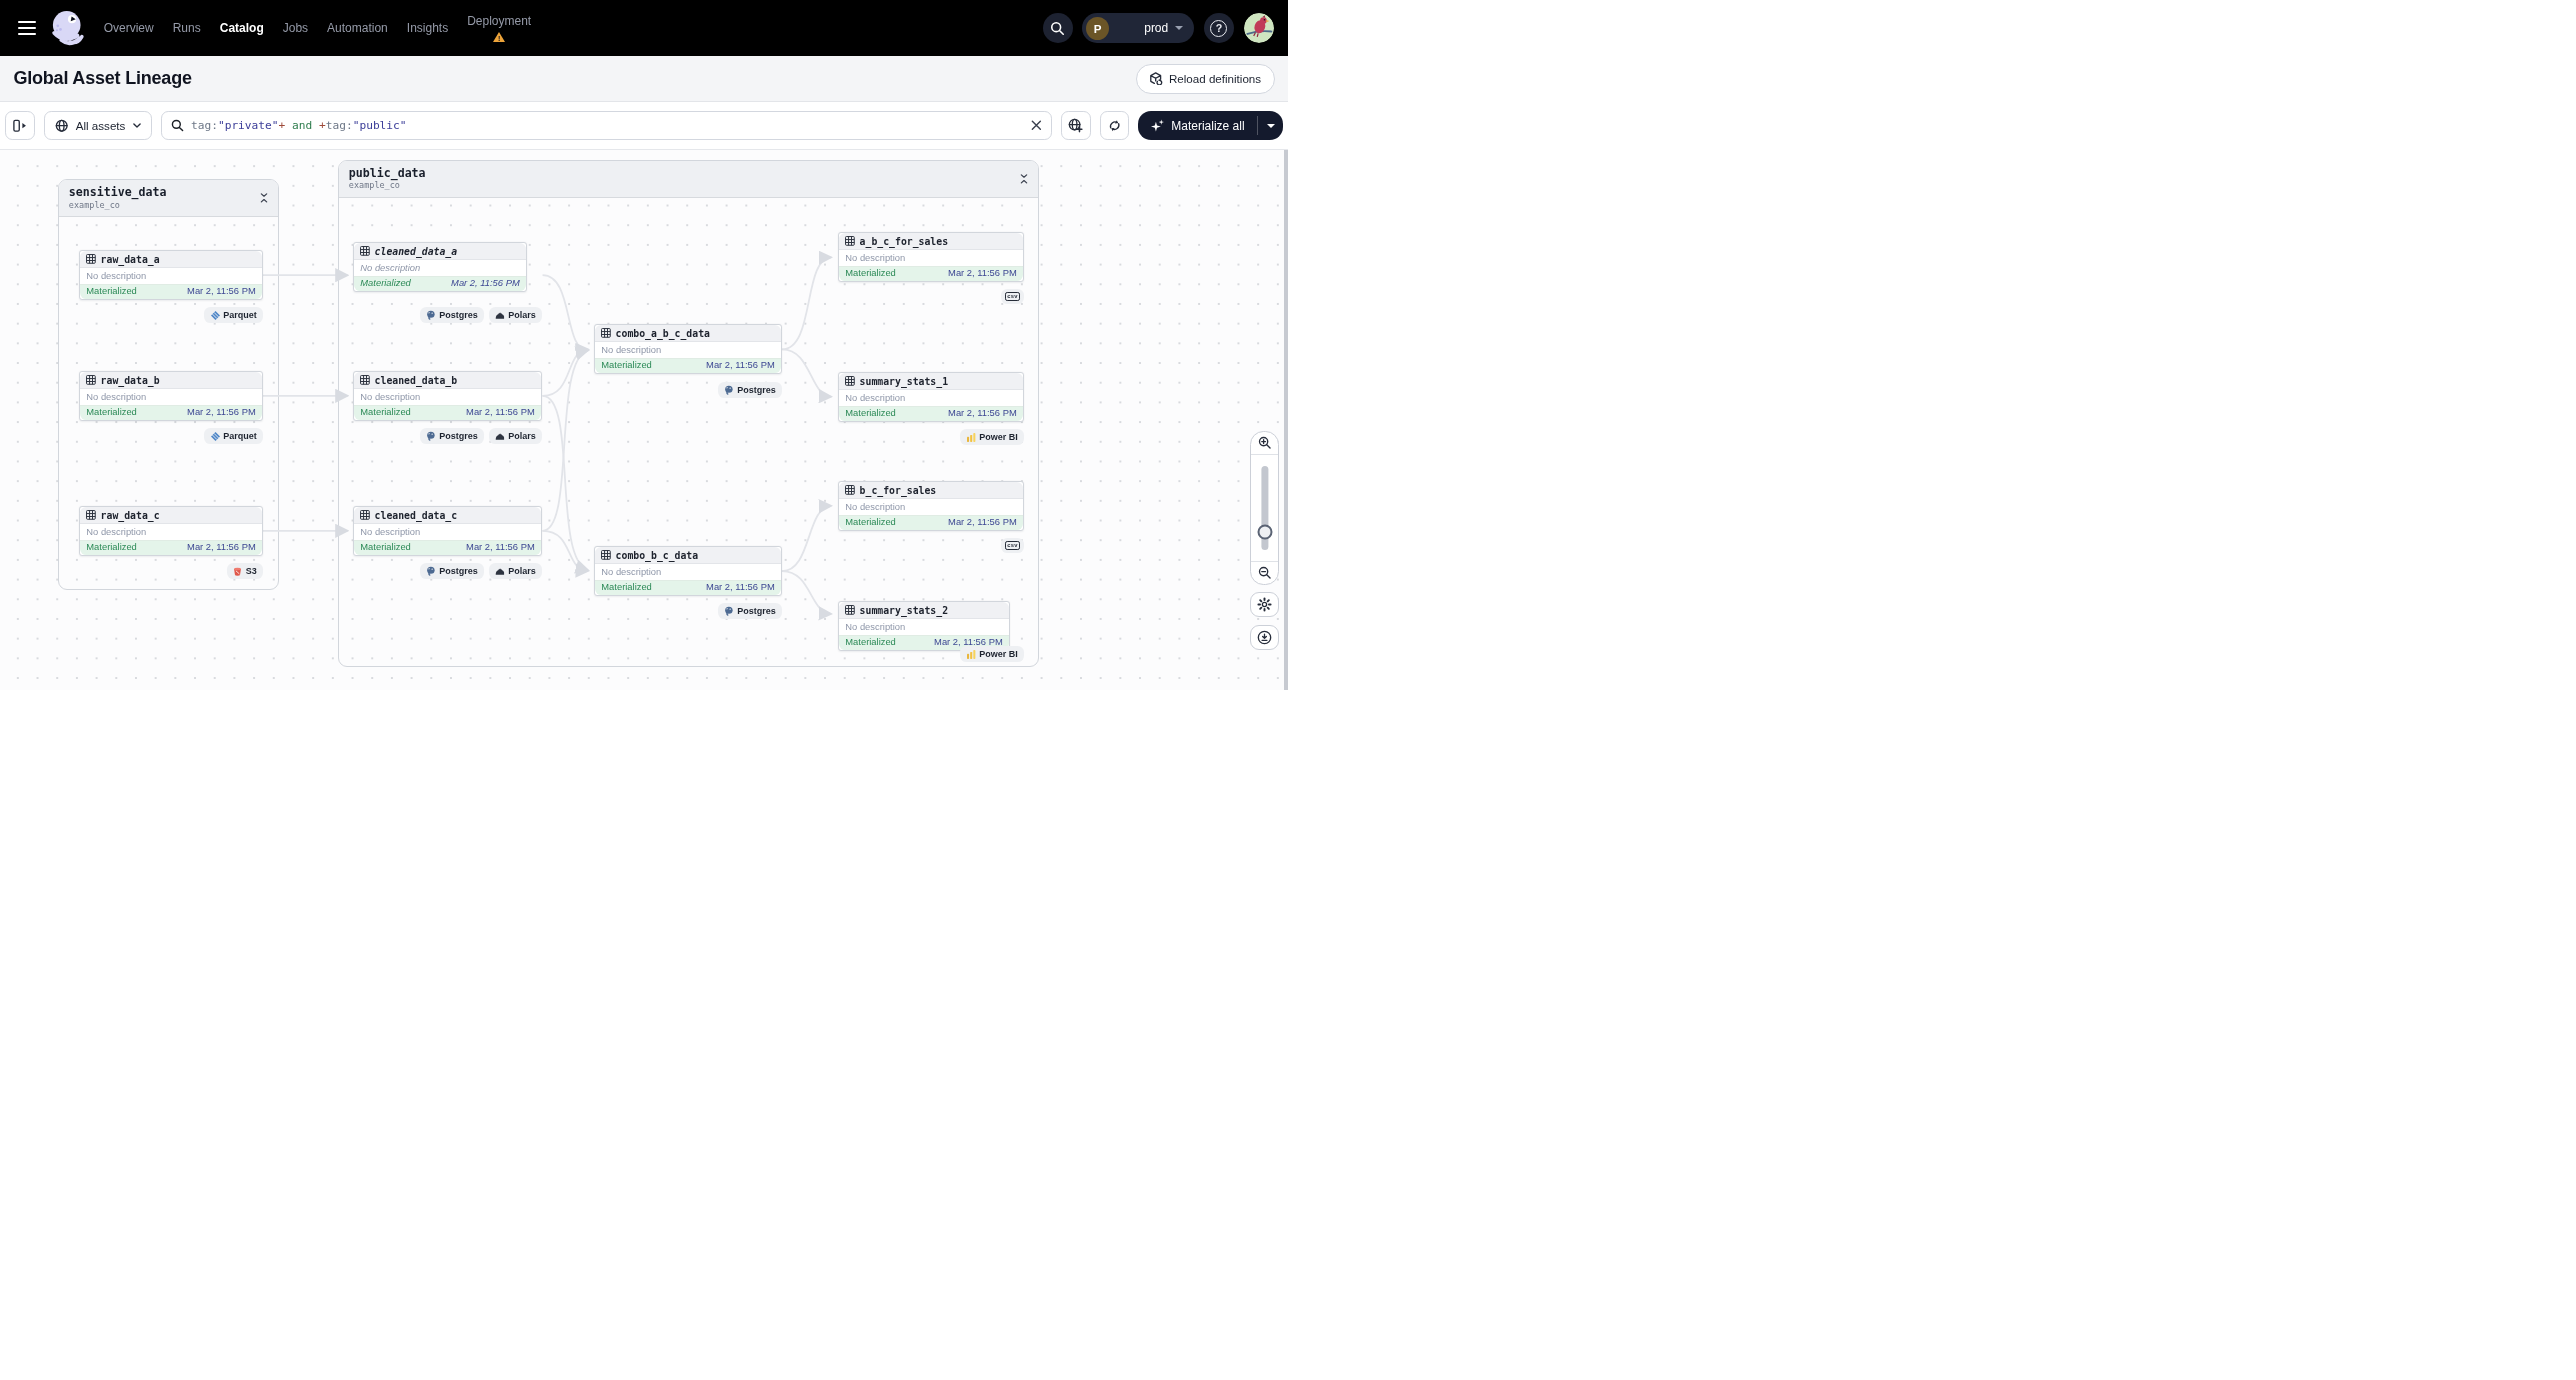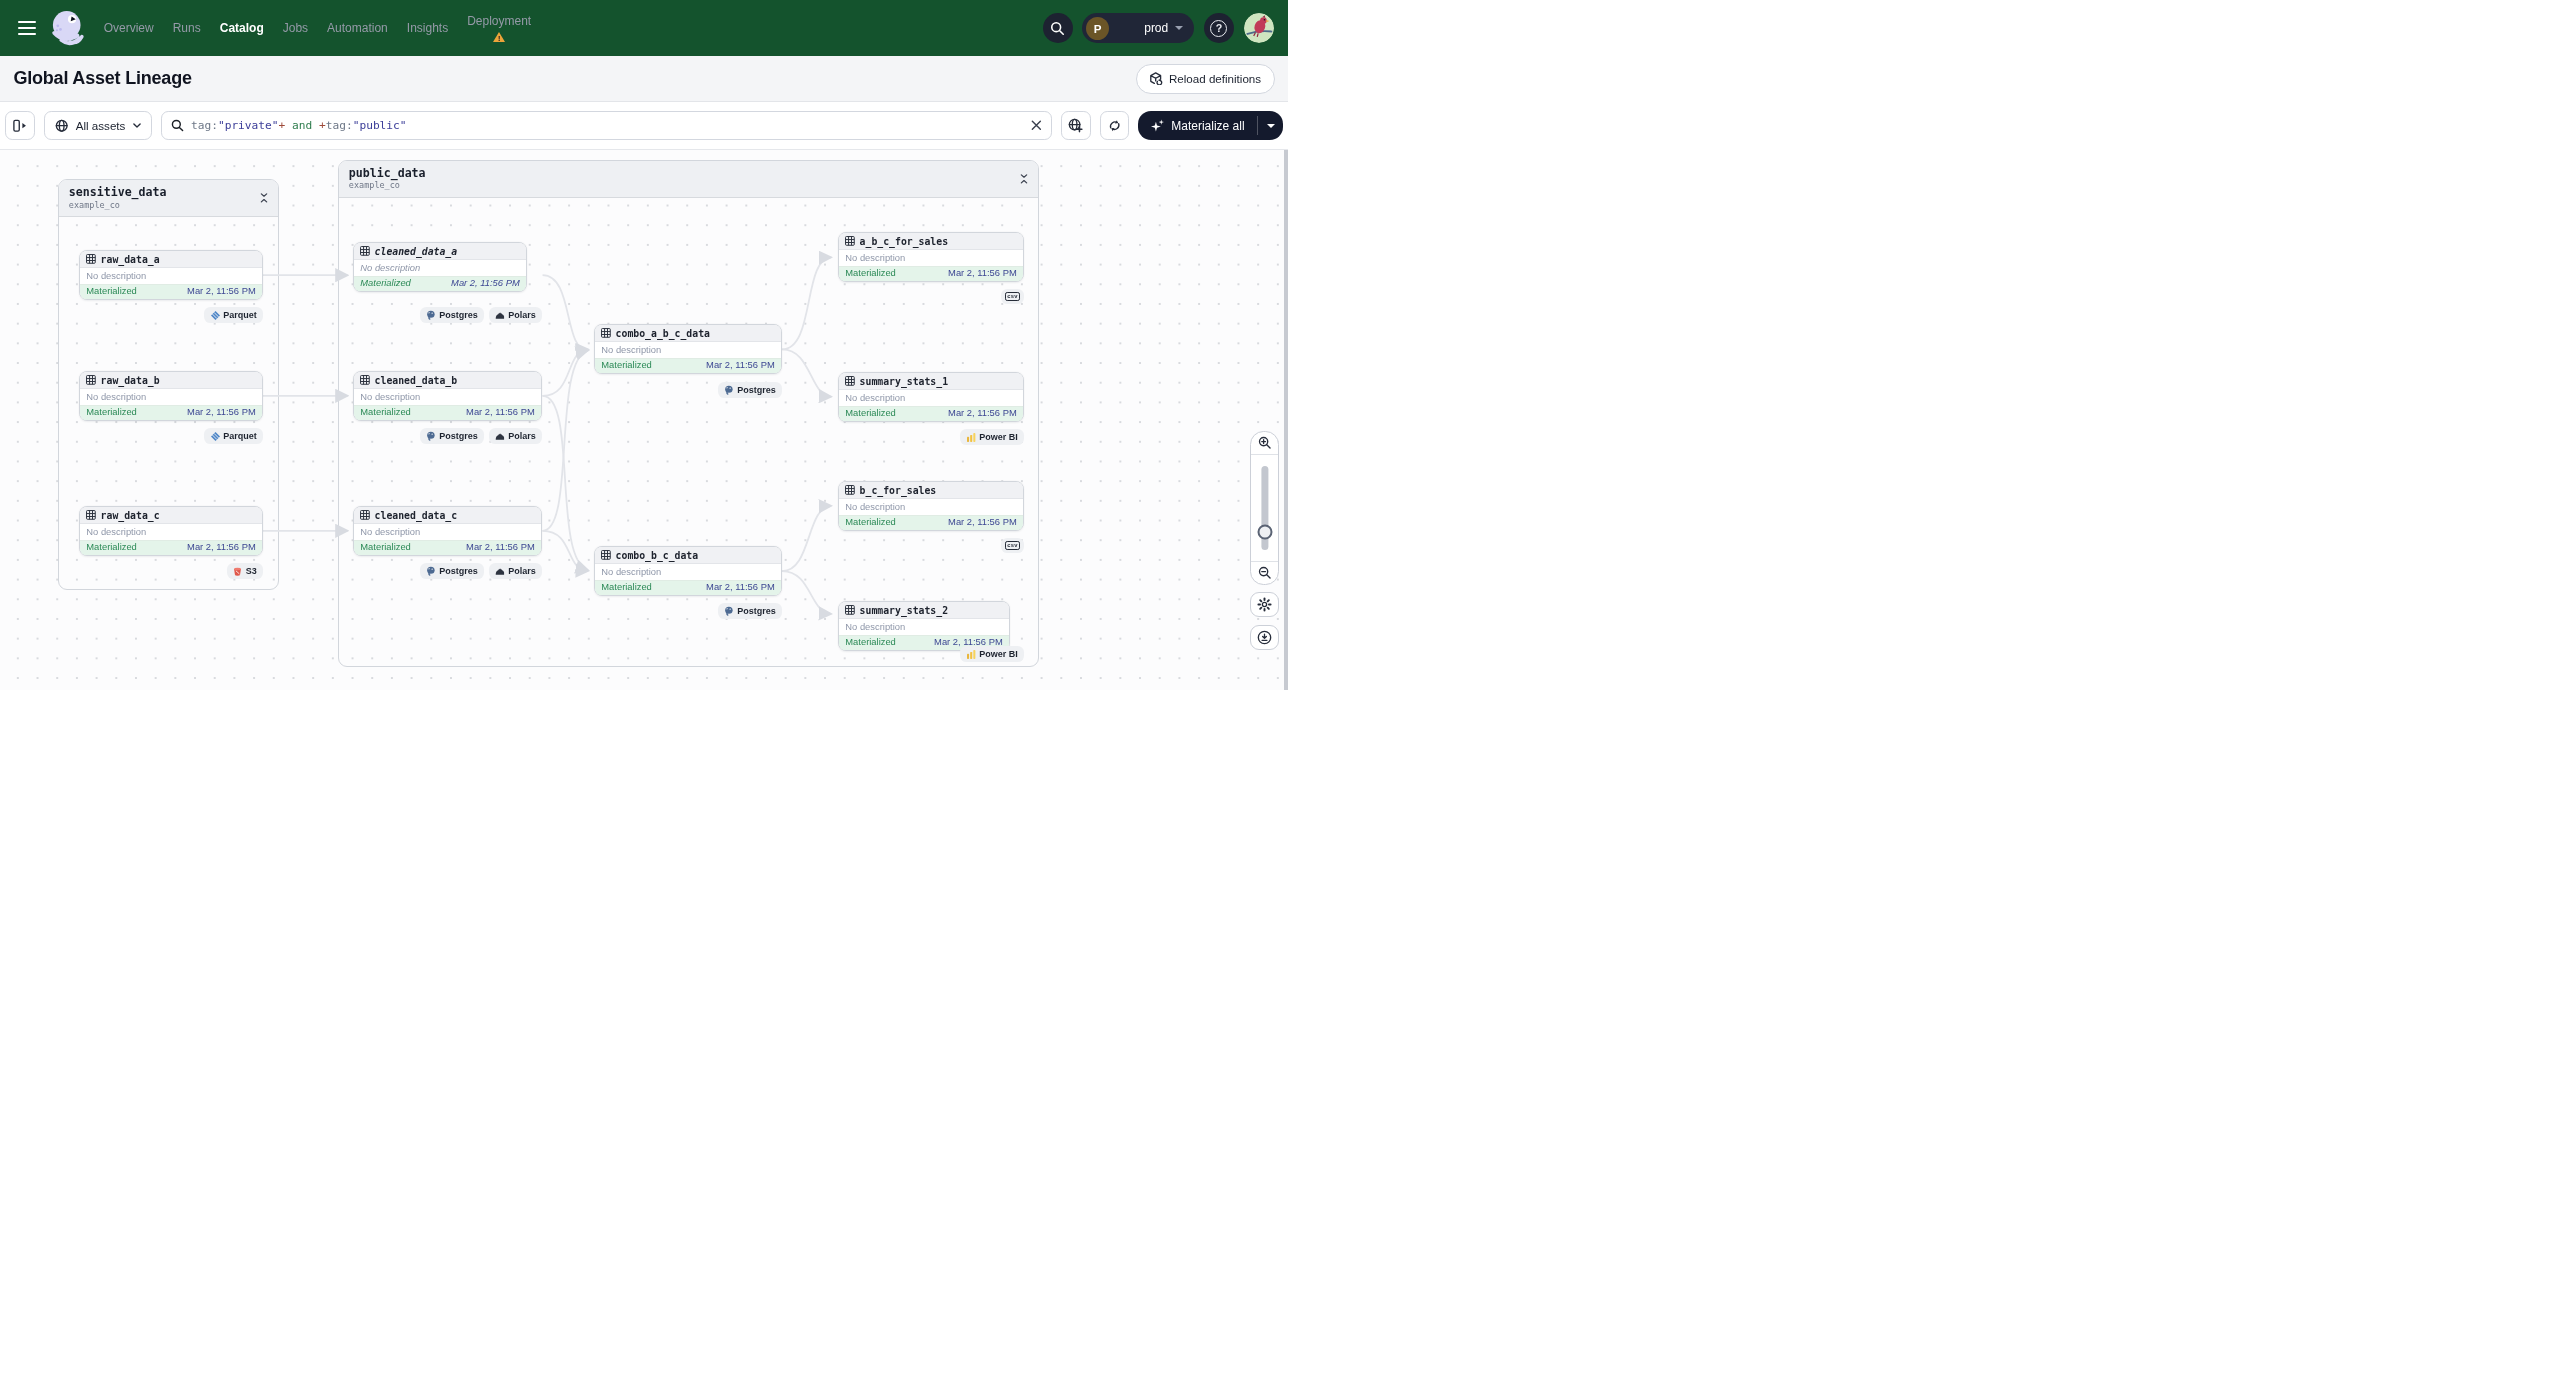--- a/index.html
+++ b/index.html
@@ -1,20 +1,20 @@
 <!DOCTYPE html>
 <html style="font-size:14.3px"><head>
 <meta charset="utf-8">
 <style>
   * { margin:0; padding:0; box-sizing:border-box; }
   html,body { width:1288px; height:690px; overflow:hidden; background:#fff;
     font-family:"Liberation Sans", sans-serif; }
 
   
-  .nav { height:56px; background:#14532d; display:flex; align-items:center; padding:0 14.3px; }
+  .nav { height:56px; background:#000000; display:flex; align-items:center; padding:0 14.3px; }
   .burger { width:18px; display:flex; flex-direction:column; gap:3.6px; margin-left:3.6px; cursor:pointer; }
   .burger span { height:2.2px; background:#fff; border-radius:0.9px; }
   .logo { width:41px; height:41px; margin-left:12.5px; }
   .nav-items { display:flex; align-items:center; gap:19px; margin-left:14.3px; }
   .nav-item { color:#959aa8; font-size:12px; font-weight:500; cursor:pointer; }
   .nav-item.active { color:#ffffff; font-weight:700; }
   .nav-dep { display:flex; align-items:center; gap:4px;flex-direction:column; }
   .warn-tri { width:0; height:0; border-left:6.3px solid transparent; border-right:6.3px solid transparent;
     border-bottom:10.7px solid #eda43a; position:relative; }
   .warn-tri:after { content:"!"; position:absolute; left:-1.3px; top:1.8px; font-size:7.2px; font-weight:700; color:#0b0e1d; }
@@ -63,21 +63,21 @@
   
   .graph { position:relative; height:540px; background-color:#fcfcfd;
     background-image:radial-gradient(circle, #d8dade 1px, transparent 1.3px);
     background-size:19.7px 19.7px; background-position:8px 6.3px; overflow:hidden; }
   .group { position:absolute; border:1.3px solid #d2d6dc; border-radius:9px; z-index:1; }
   .group-h { height:37px; background:#eef0f3; border-bottom:0.9px solid #d7dade; border-radius:7.6px 7.6px 0 0;
     display:flex; align-items:center; justify-content:space-between; padding:0 9.8px; }
   .group-t { font-family:"DejaVu Sans Mono", monospace; font-weight:700; font-size:11.6px; color:#191f2b; line-height:1.15; }
   .group-s { font-family:"DejaVu Sans Mono", monospace; font-size:8.5px; color:#6f7787; }
   .edges { position:absolute; inset:0; z-index:2; }
-  .node { position:absolute; background:#fff; border:0.9px solid #d2d6dc; border-radius:8px; z-index:3;
+  .node { position:absolute; background:#fff; border:0.9px solid #d2d6dc; border-radius:3px; z-index:3;
     box-shadow:0 0.9px 1.8px rgba(20,26,45,0.07); cursor:pointer; }
   .node-h { height:17px; background:#f0f1f4; border-bottom:0.9px solid #e3e5e9; border-radius:6.3px 6.3px 0 0;
     display:flex; align-items:center; gap:4.5px; padding:0 6.3px; }
   .node-nm { font-family:"DejaVu Sans Mono", monospace; font-size:9.8px; font-weight:700; color:#1d222d; }
   .node-d { height:15.6px; display:flex; align-items:center; padding:0 6.3px; font-size:9.4px; color:#8f97a9; }
   .node-s { height:15.6px; background:#e4f4ea; border-top:0.9px solid #e0ece4; border-radius:0 0 6.3px 6.3px;
     display:flex; align-items:flex-start; justify-content:space-between; padding:0 6.3px; font-size:9.4px; }
   .node-s .st { color:#2c8a57; }
   .node-s .ts { color:#3d4793; }
   .tagrow { position:absolute; display:flex; justify-content:flex-end; gap:4.5px; z-index:3; }

